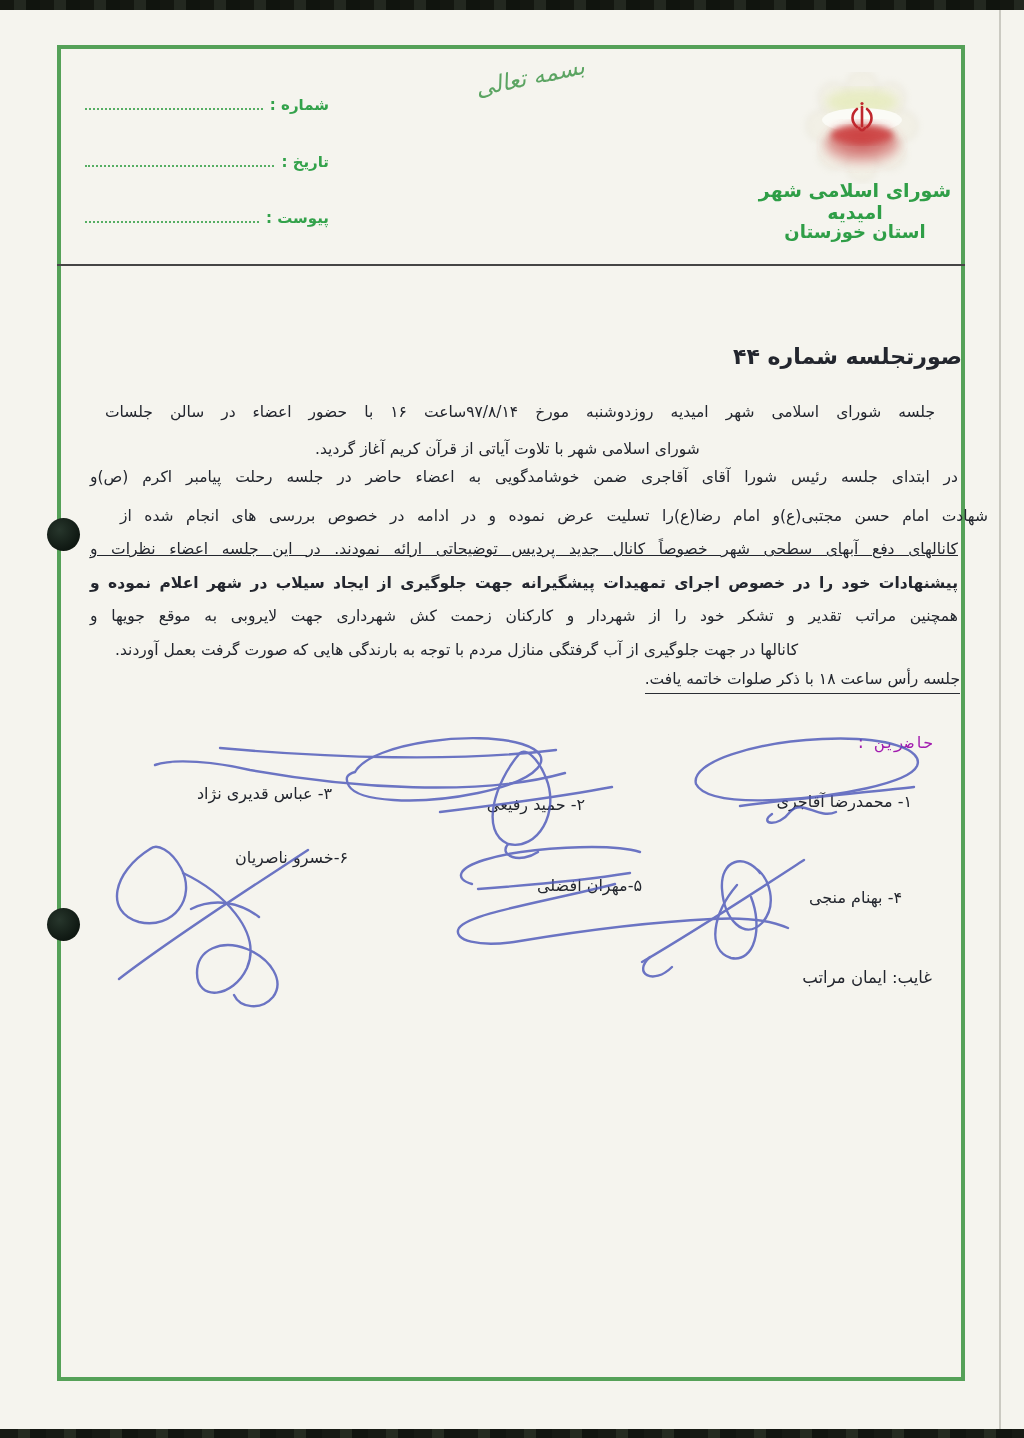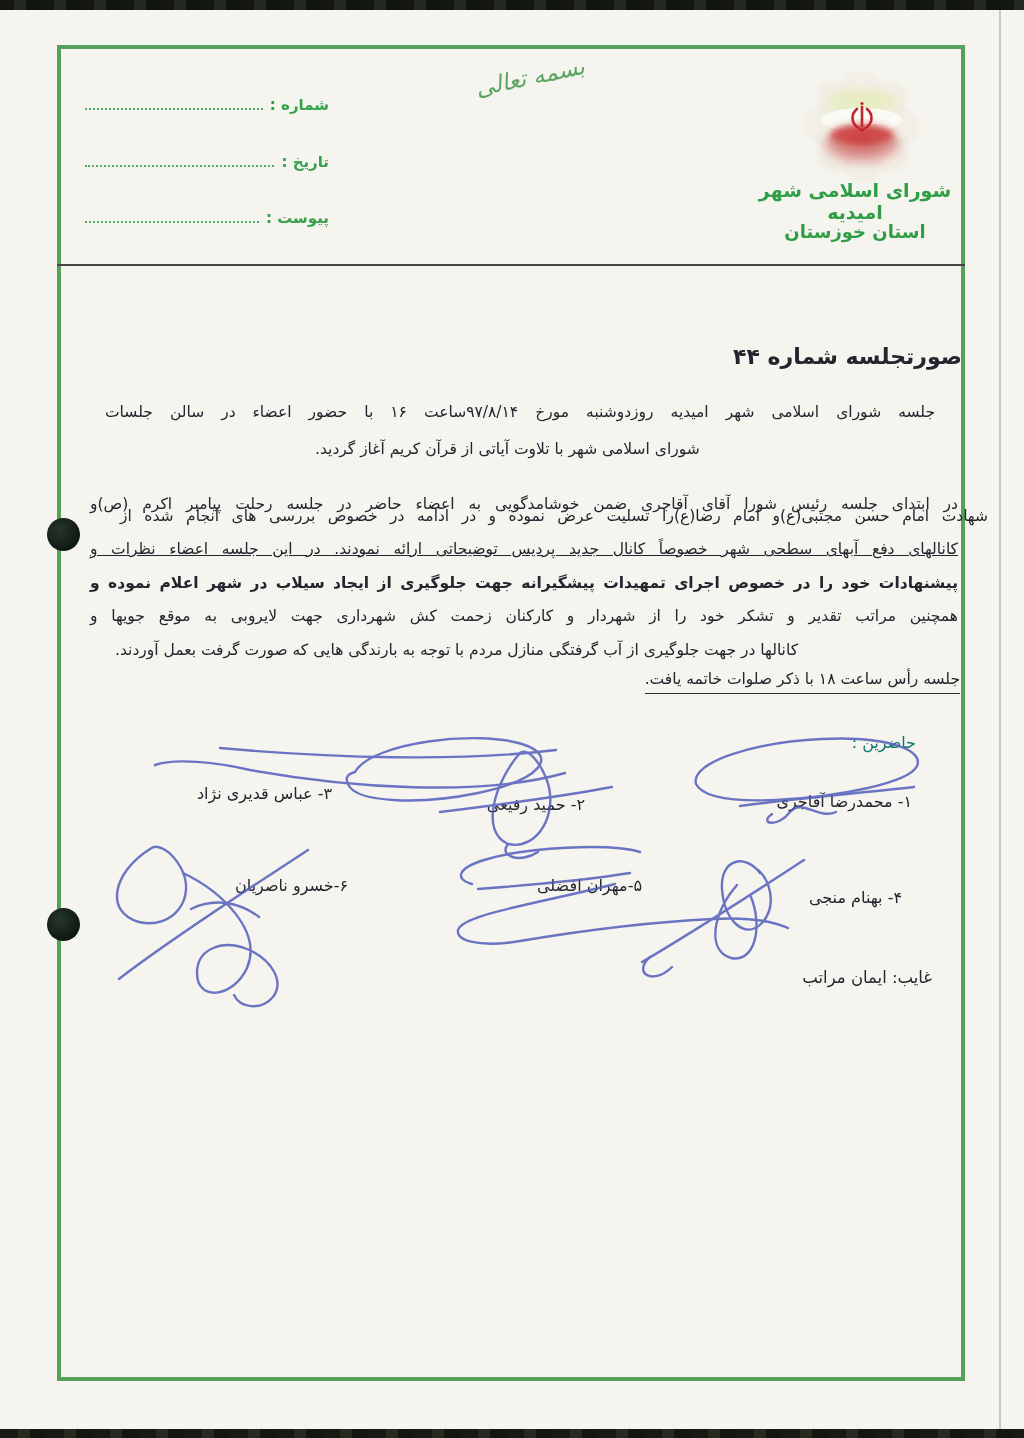--- a/index.html
+++ b/index.html
@@ -32,34 +32,34 @@
   .separator{position:absolute;left:57px;top:264px;width:908px;height:2px;background:#454545;}
 
   
   .doc-title{position:absolute;top:344px;right:62px;font-size:22px;font-weight:bold;
     color:#23262e;direction:rtl;}
   .bline{position:absolute;direction:rtl;color:#23262e;font-size:15.5px;line-height:26px;
     white-space:nowrap;}
   .bline.just{white-space:normal;text-align:justify;text-align-last:justify;}
   #line-0{left:105px;top:399px;width:830px;}
   #line-1{left:315px;top:436px;}
-  #line-2{left:90px;top:491px;width:868px;}
+  #line-2{left:90px;top:464px;width:868px;}
   #line-3{left:90px;top:503px;width:868px;margin-left:30px;}
   #line-4{left:90px;top:536px;width:868px;text-decoration:underline;}
   #line-5{left:90px;top:570px;width:868px;font-weight:bold;}
   #line-6{left:90px;top:603px;width:868px;}
   #line-7{left:115px;top:637px;}
   .closing{position:absolute;top:670px;right:64px;font-size:15.5px;color:#23262e;direction:rtl;
     border-bottom:1.5px solid #2a2d33;padding-bottom:5px;}
 
   
-  .present-label{position:absolute;top:733px;right:108px;font-size:16px;color:#0f766e;direction:rtl;}
+  .present-label{position:absolute;top:733px;right:91px;font-size:16px;color:#a21caf;direction:rtl;font-family:Liberation Mono, monospace;}
   .member{position:absolute;font-size:16px;color:#23262e;direction:rtl;white-space:nowrap;}
   #member-1{top:792px;right:112px;} #member-2{top:795px;right:439px;} #member-3{top:784px;right:692px;}
-  #member-4{top:888px;right:122px;} #member-5{top:876px;right:382px;} #member-6{top:876px;right:676px;}
+  #member-4{top:888px;right:122px;} #member-5{top:876px;right:382px;} #member-6{top:848px;right:676px;}
   .absent{position:absolute;top:968px;right:92px;font-size:16.5px;color:#23262e;direction:rtl;}
   .sig-layer{position:absolute;left:0;top:0;pointer-events:none;}
 </style>
 </head>
 <body>
 
 <div class="page">
   <div class="edge-top"></div>
   <div class="edge-bottom"></div>
   <div class="paper-edge-right"></div>

